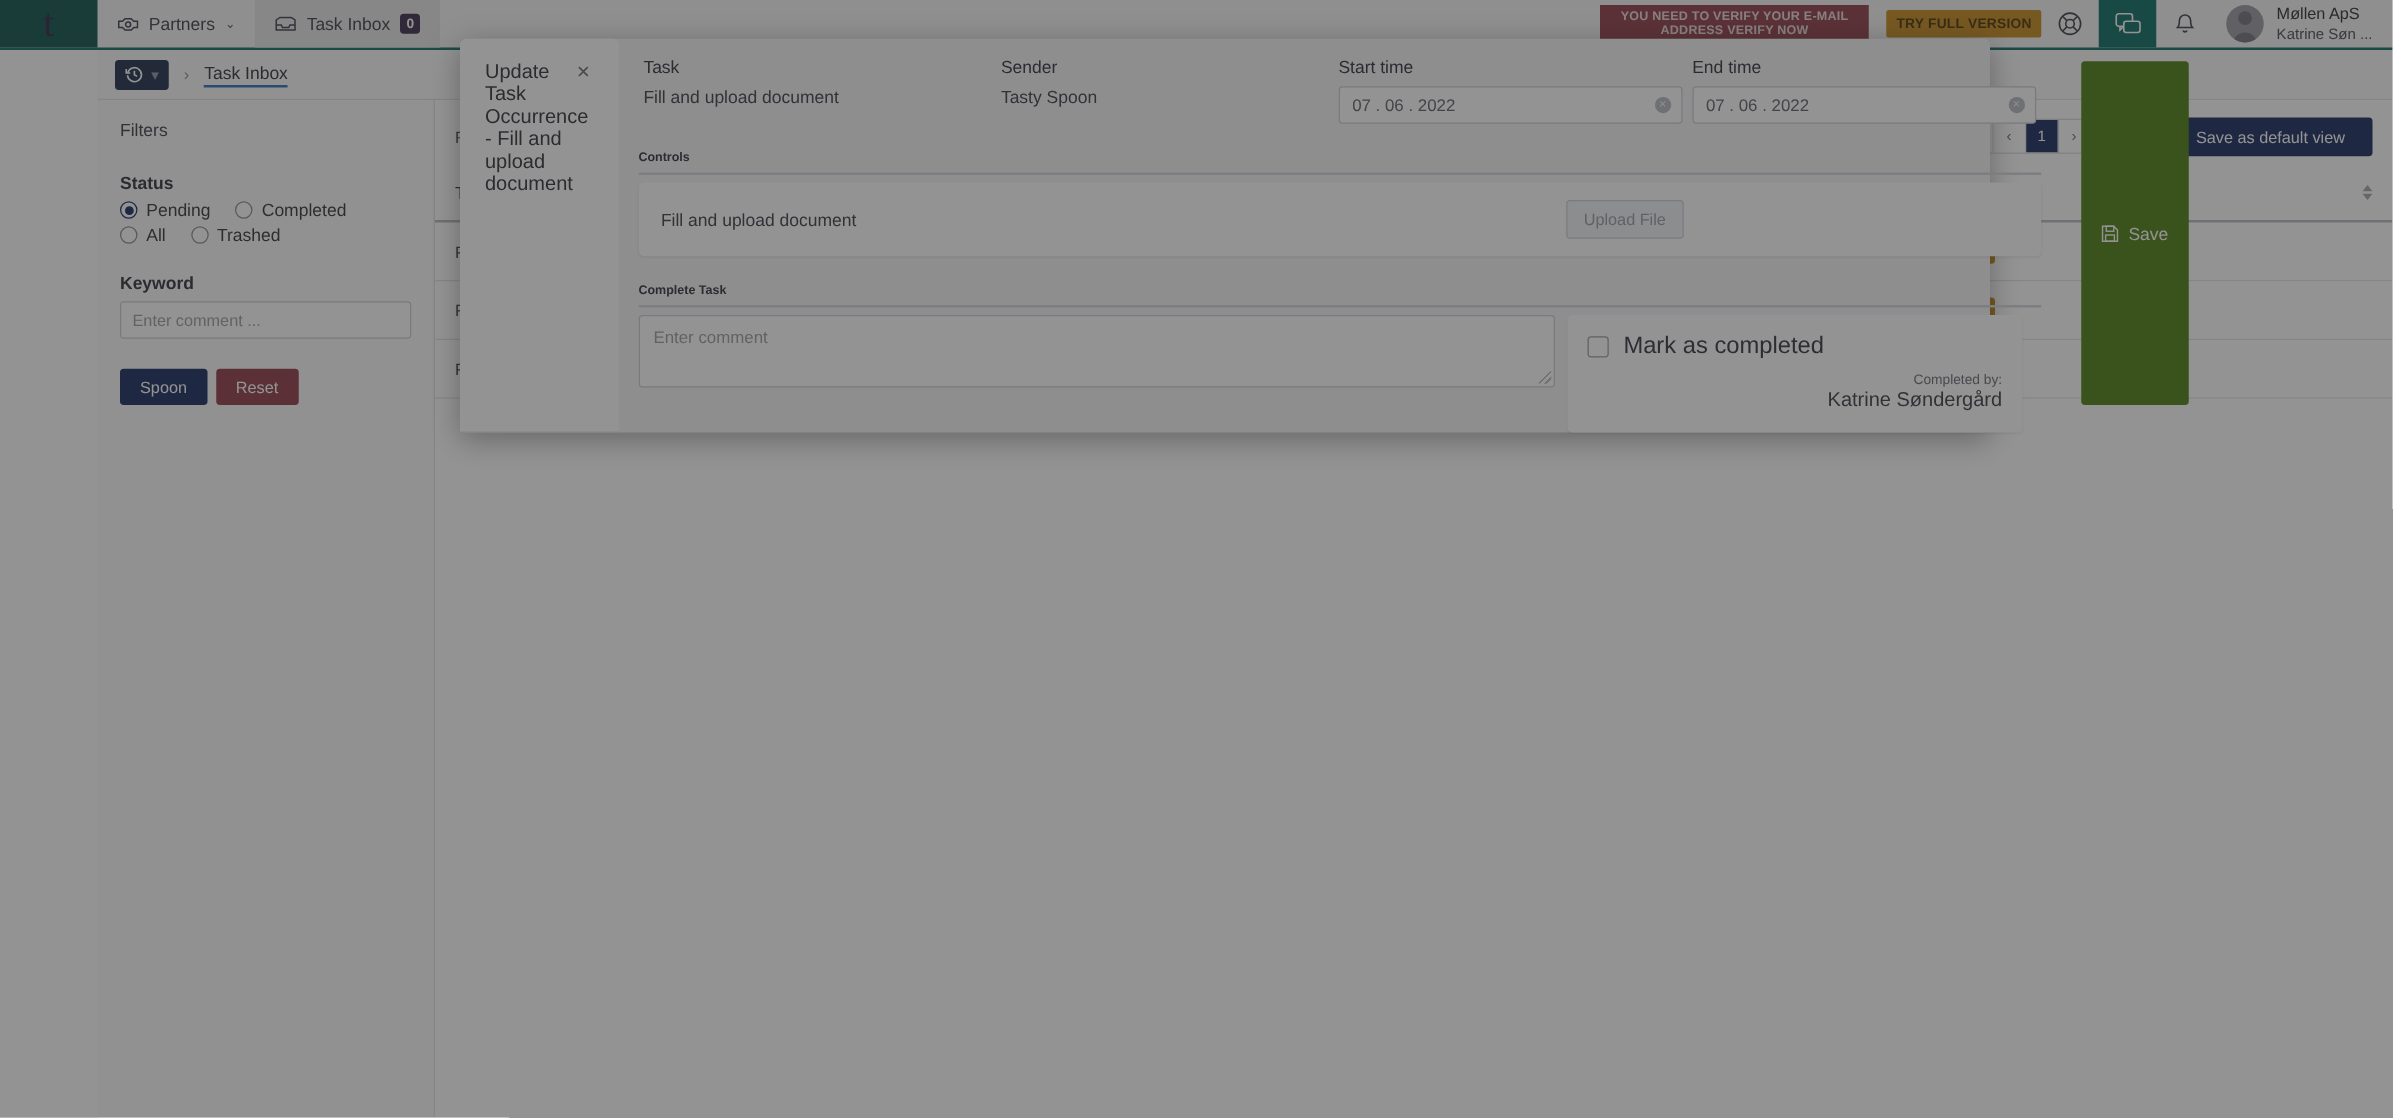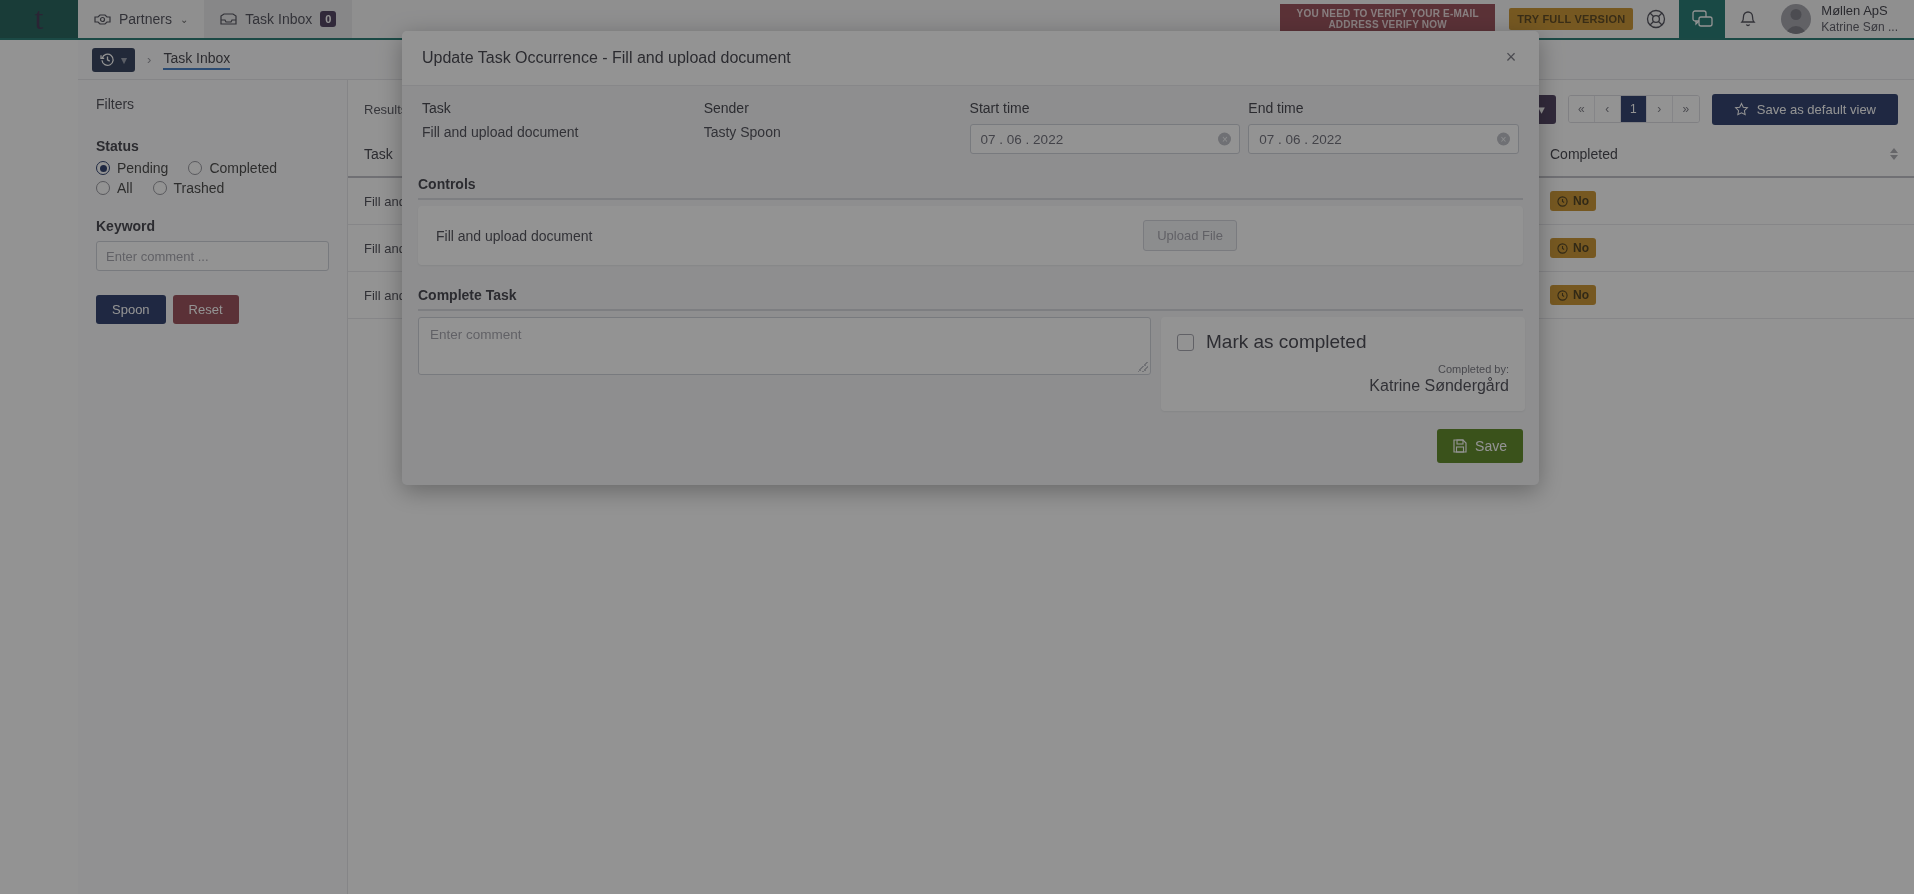--- a/index.html
+++ b/index.html
@@ -155,24 +155,24 @@
     display:inline-flex; align-items:center; gap:5px;
     background:#c5891a; color:#3b2a05; font-size:12px; font-weight:bold;
     border-radius:3px; padding:3px 7px;
   }
 
   
   .overlay {
     position:absolute; inset:0; background:rgba(40,40,40,0.5); z-index:50;
   }
   .modal {
-    position:absolute; left:402px; top:31px; width:1137px;
+    position:absolute; left:368px; top:31px; width:1224px;
     background:#f4f5f7; border-radius:5px;
     box-shadow:0 6px 24px rgba(0,0,0,.35);
-    display:flex; flex-direction:column;
+    display:flex; 
   }
   .modal-head {
     position:relative; background:#fff; border-radius:5px 5px 0 0;
     padding:18px 24px 18px 20px; border-bottom:1px solid #e6e6ea;
   }
   .modal-title { font-size:16px; color:#2f2f38; }
   .modal-close {
     position:absolute; right:16px; top:14px; width:24px;height:24px;
     display:flex;align-items:center;justify-content:center;
     font-size:18px; color:#6d6d78; cursor:pointer; line-height:1;
@@ -190,21 +190,21 @@
     border-radius:3px; display:flex; align-items:center; padding:0 10px;
     font-size:13.5px; color:#5e5e6a; cursor:text;
   }
   .clear-x {
     position:absolute; right:8px; top:50%; transform:translateY(-50%);
     width:13px;height:13px;border-radius:50%;background:#b6b8c0;color:#f4f5f7;
     font-size:10px; display:flex;align-items:center;justify-content:center;
     cursor:pointer; line-height:1;
   }
   .sec-title {
-    font-size:14px; color:#2f2f38; font-weight:bold;
+    font-size:10px; color:#2f2f38; font-weight:bold;
     margin:22px 0 6px; padding-bottom:6px; border-bottom:2px solid #d3d5da;
   }
   .panel {
     background:#fff; border-radius:4px; box-shadow:0 1px 2px rgba(0,0,0,.07);
   }
   .control-row {
     display:flex; align-items:center; justify-content:space-between;
     padding:14px 18px; min-height:58px;
   }
   .control-label { font-size:14px; color:#3b3b45; }

